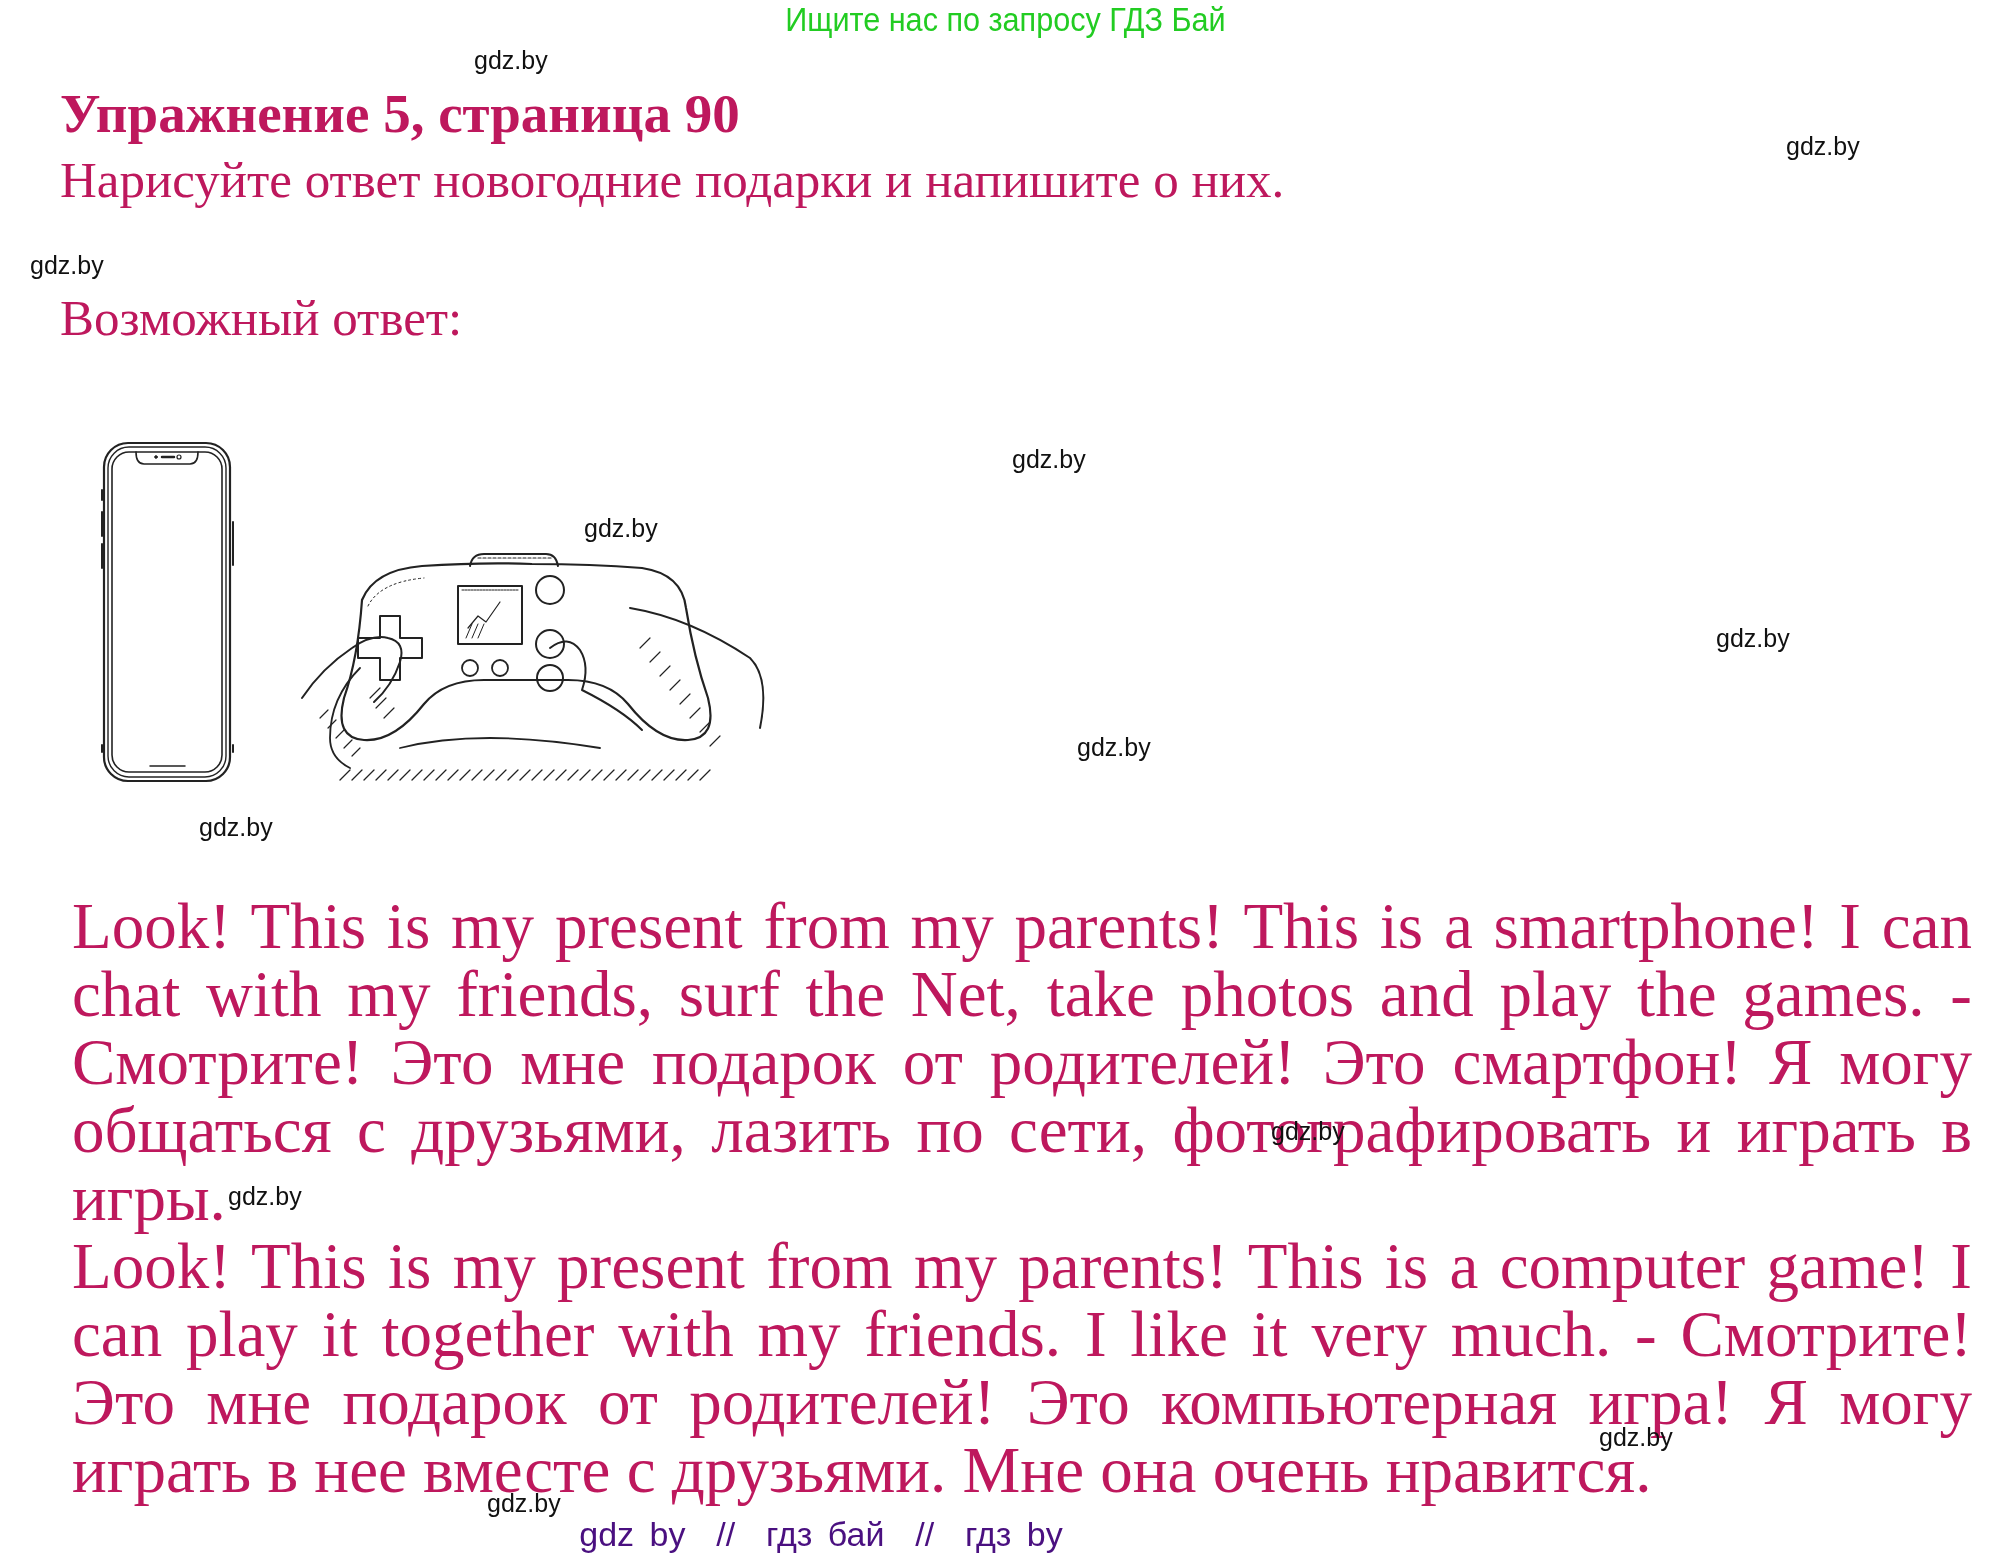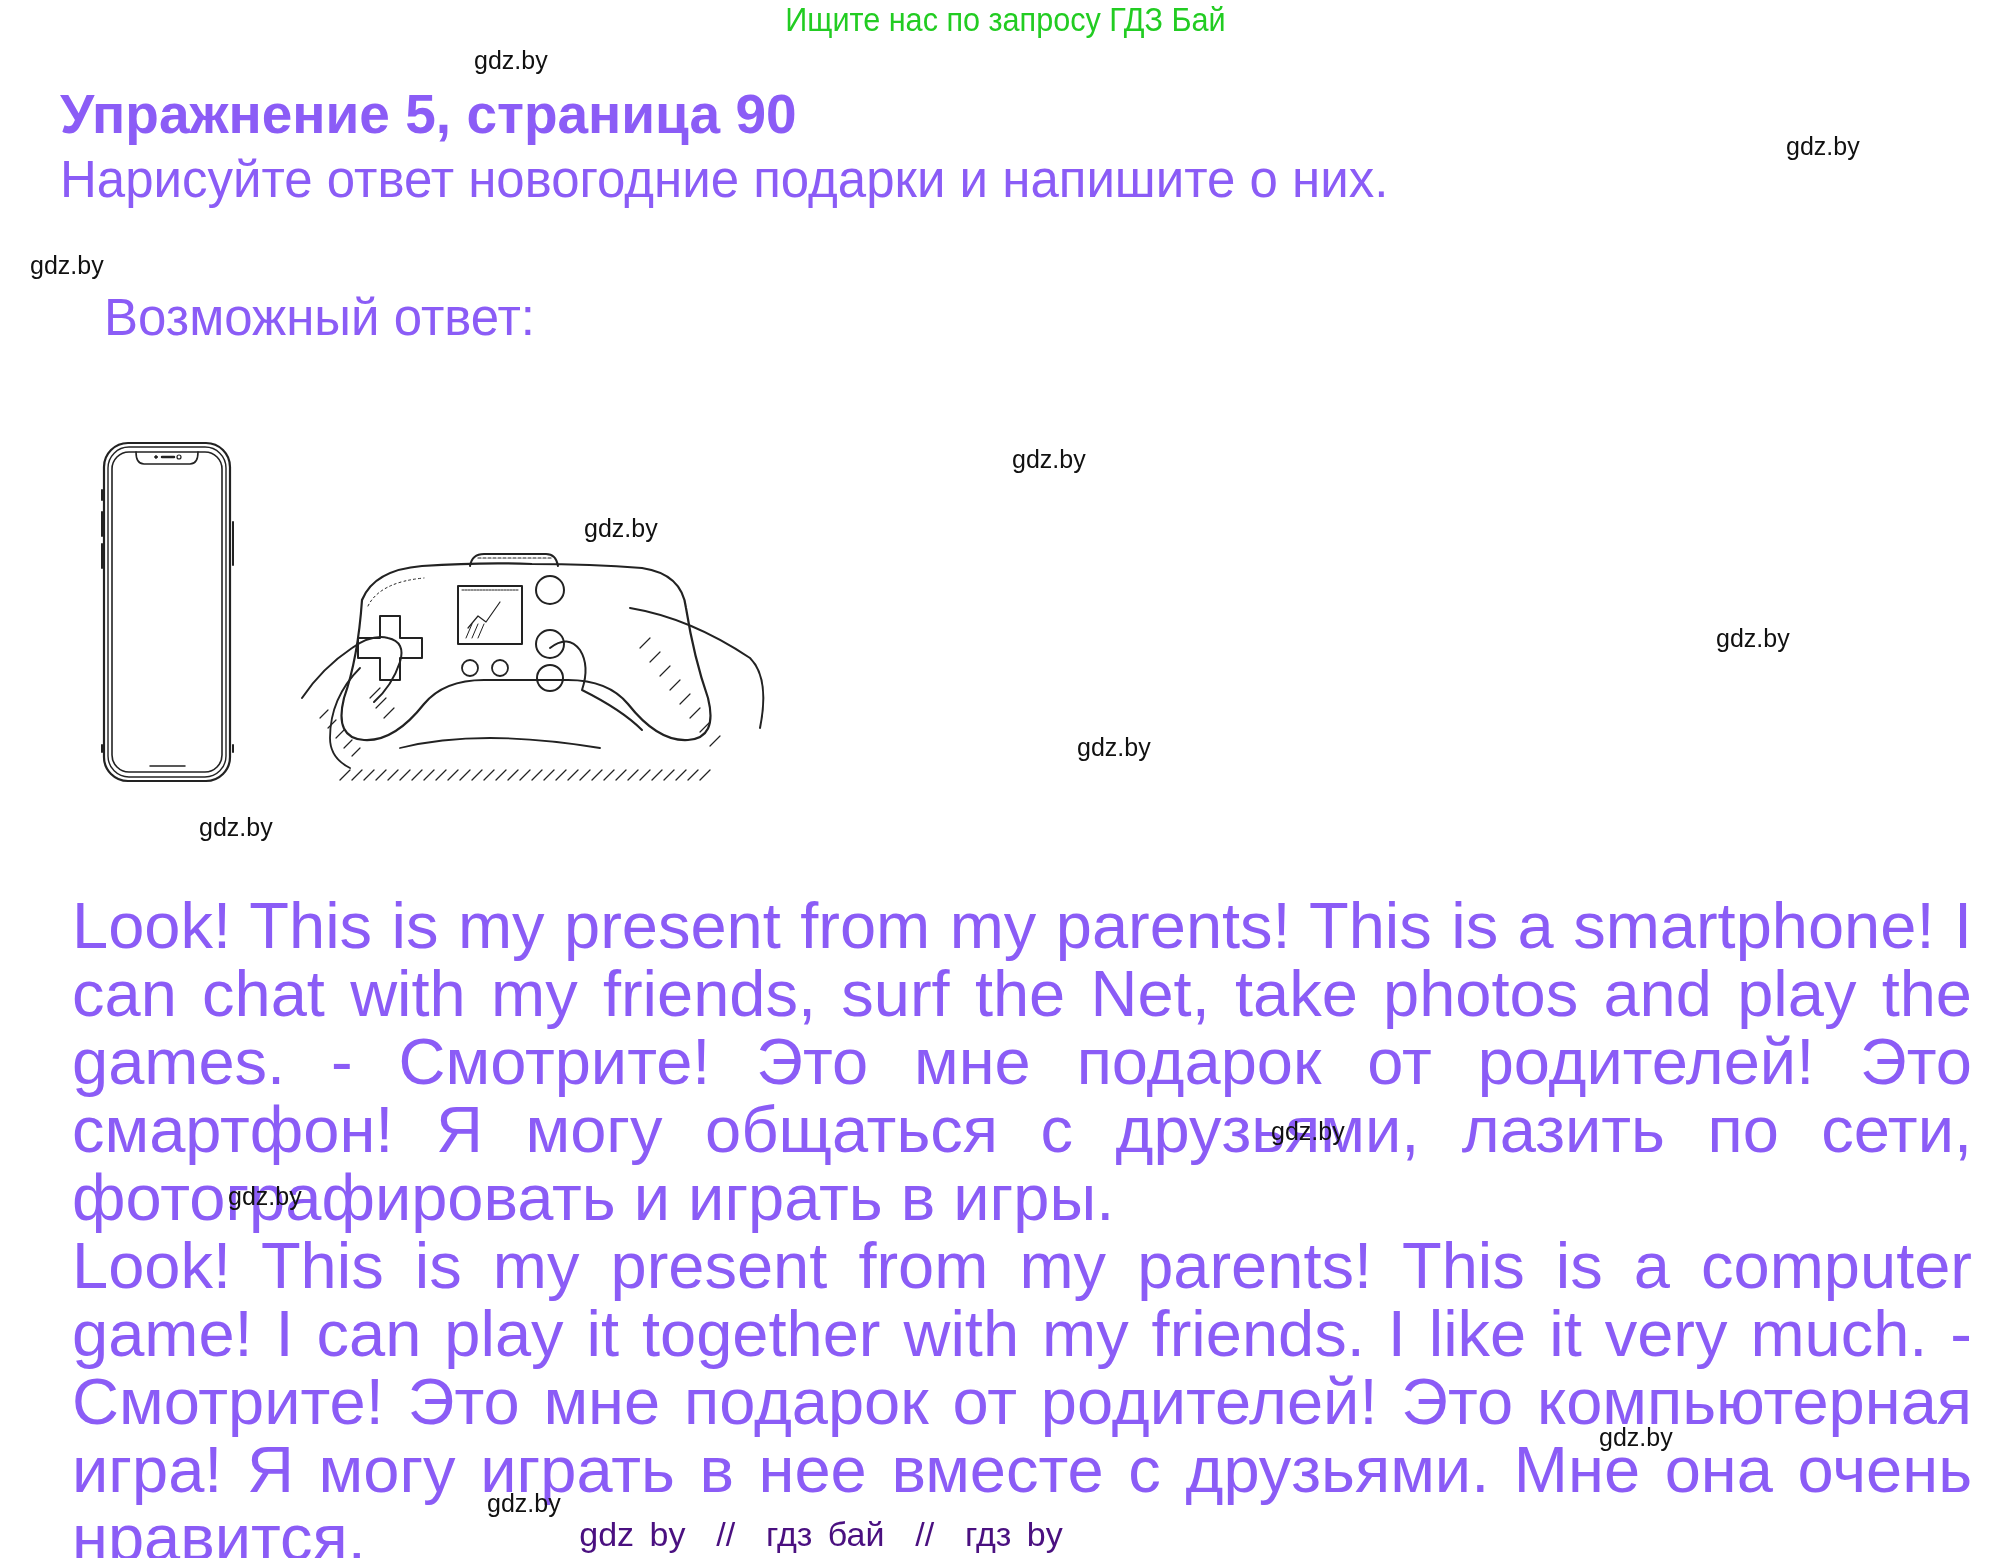--- a/index.html
+++ b/index.html
@@ -1,25 +1,25 @@
 <!DOCTYPE html>
 <html><head>
 <meta charset="utf-8">
 <style>
   html, body { margin: 0; padding: 0; background: #ffffff; }
   body { width: 2011px; height: 1558px; position: relative; overflow: hidden; }
-  .serif { font-family: Liberation Sans, sans-serif; color: #8b5cf6; }
+  .serif { font-family: Liberation Serif, serif; color: #be185d; }
   .sans { font-family: "Liberation Sans", "DejaVu Sans", sans-serif; }
   .banner {
     position: absolute; top: 0; left: 0; width: 2011px; text-align: center;
     color: #22cc22; font-size: 34px; line-height: 38px; transform: scaleX(0.9);
   }
   .title { position: absolute; left: 60px; top: 82px; font-size: 55px; font-weight: bold; line-height: 64px; white-space: nowrap; }
   .instruction { position: absolute; left: 60px; top: 148px; font-size: 51px; line-height: 64px; white-space: nowrap; }
-  .answer-label { position: absolute; left: 60px; top: 286px; font-size: 51px; line-height: 64px; white-space: nowrap; margin-left: 44px; }
+  .answer-label { position: absolute; left: 60px; top: 286px; font-size: 51px; line-height: 64px; white-space: nowrap; }
   .para {
     position: absolute; left: 60px; width: 1900px; font-size: 65px; line-height: 68px;
     text-align: justify; margin: 12px;
   }
   .para1 { top: 880px; }
   .para2 { top: 1220px; }
   .wm { position: absolute; font-size: 25px; color: #111; line-height: 32px; white-space: nowrap; }
   .footer {
     position: absolute; top: 1514px; left: 0; width: 1642px; text-align: center;
     color: #4a1080; font-size: 34px; line-height: 40px; word-spacing: 6px;

